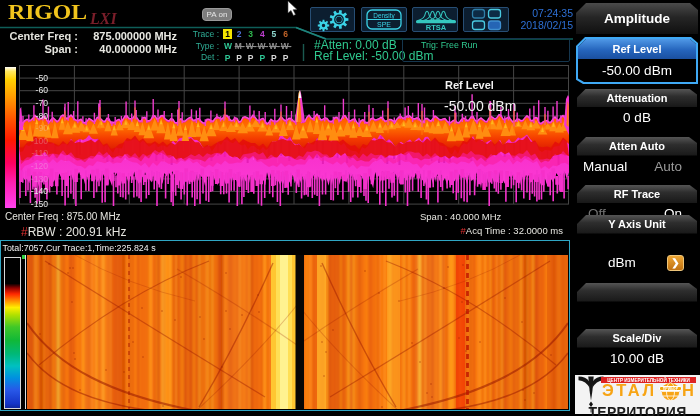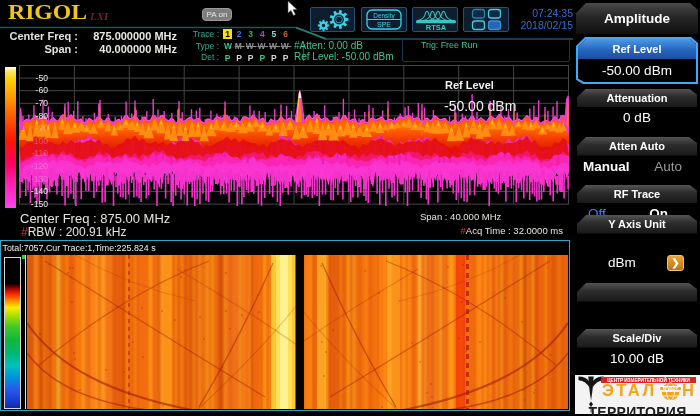--- a/index.html
+++ b/index.html
@@ -5,21 +5,21 @@
   font-family:"Liberation Sans",sans-serif;position:relative}
 .abs{position:absolute}
 .lbl-btn{position:absolute;left:577px;width:120px;
   background:linear-gradient(#555 0%,#2e2e2e 40%,#181818 100%);
   clip-path:polygon(0 9px,9px 0,112px 0,120px 6px,120px 100%,0 100%);
   color:#fff;font-weight:bold;font-size:11px;text-align:center}
 .val{position:absolute;left:577px;width:120px;color:#fff;font-size:13.5px;
   text-align:center;background:#000}
 </style></head><body>
 <div class="abs" style="left:8px;top:1px;color:#f2c51d;font-family:'Liberation Serif',serif;font-weight:bold;font-size:21px;transform:scale(1.13,0.95);transform-origin:left top">RIGOL</div>
-<div class="abs" style="left:90px;top:10px;color:#7a1e2a;font-family:'Liberation Serif',serif;font-weight:bold;font-style:italic;font-size:11px">LXI</div>
+<div class="abs" style="left:90px;top:10px;color:#7a1e2a;font-family:'Liberation Serif',serif;font-weight:bold;font-style:italic;font-size:16px">LXI</div>
 <svg class="abs" style="left:287px;top:1px" width="14" height="17">
     <path d="M1 0 L1 12 L4 9.5 L6.5 14.5 L8.5 13.5 L6 8.8 L10 8.5 Z" fill="#fff" stroke="#444" stroke-width="0.6"></path>
   </svg>
 <div class="abs" style="left:202px;top:7.5px;width:30px;height:13.5px;background:#7d7d7d;border:1px solid #9a9a9a;border-radius:4px;color:#e6e6e6;font-size:8px;text-align:center;line-height:12px">PA on</div>
 <svg class="abs" style="left:0;top:0" width="580" height="70">
     <path d="M0 27.5 H296 L326 39 H573" stroke="#0e5e58" stroke-width="1.6" fill="none"></path>
     <path d="M296 27.5 L326 39" stroke="#1f837c" stroke-width="1.6" fill="none"></path>
     <defs>
       <linearGradient id="tl" x1="0" y1="0" x2="1" y2="0">
         <stop offset="0" stop-color="#0f4d48"></stop>
@@ -74,21 +74,21 @@
 <div class="abs" style="left:245.2px;top:40.5px;width:12px;color:#8f8f8f;text-decoration:line-through;font-size:8.5px;font-weight:bold;text-align:center;line-height:10px">W-</div>
 <div class="abs" style="left:256.8px;top:40.5px;width:12px;color:#8f8f8f;text-decoration:line-through;font-size:8.5px;font-weight:bold;text-align:center;line-height:10px">W-</div>
 <div class="abs" style="left:268.4px;top:40.5px;width:12px;color:#8f8f8f;text-decoration:line-through;font-size:8.5px;font-weight:bold;text-align:center;line-height:10px">W-</div>
 <div class="abs" style="left:280.0px;top:40.5px;width:12px;color:#8f8f8f;text-decoration:line-through;font-size:8.5px;font-weight:bold;text-align:center;line-height:10px">W-</div>
 <div class="abs" style="left:223.0px;top:52.5px;width:9px;color:#2fc896;font-size:8.5px;font-weight:bold;text-align:center;line-height:10px">P</div>
 <div class="abs" style="left:234.6px;top:52.5px;width:9px;color:#d8d8d8;font-size:8.5px;font-weight:bold;text-align:center;line-height:10px">P</div>
 <div class="abs" style="left:246.2px;top:52.5px;width:9px;color:#d8d8d8;font-size:8.5px;font-weight:bold;text-align:center;line-height:10px">P</div>
 <div class="abs" style="left:257.8px;top:52.5px;width:9px;color:#2fc896;font-size:8.5px;font-weight:bold;text-align:center;line-height:10px">P</div>
 <div class="abs" style="left:269.4px;top:52.5px;width:9px;color:#d8d8d8;font-size:8.5px;font-weight:bold;text-align:center;line-height:10px">P</div>
 <div class="abs" style="left:281.0px;top:52.5px;width:9px;color:#d8d8d8;font-size:8.5px;font-weight:bold;text-align:center;line-height:10px">P</div>
-<div class="abs" style="left:294px;top:39.5px;color:#2fc98f;font-size:10px;line-height:11.5px">#Atten: 0.00 dB<br>Ref Level: -50.00 dBm</div>
+<div class="abs" style="left:314px;top:39.5px;color:#2fc98f;font-size:12px;line-height:11.5px">#Atten: 0.00 dB<br>Ref Level: -50.00 dBm</div>
 <div class="abs" style="left:402px;top:37.5px;width:168px;height:24px;border:1px solid #15364e;border-radius:2px"></div>
 <div class="abs" style="left:421px;top:40px;color:#2fc98f;font-size:8.8px">Trig: Free Run</div>
 <div class="abs" style="left:4.5px;top:67px;width:11.5px;height:140.5px;background:linear-gradient(#ffffff 0%,#ffe860 3%,#ffd000 9%,#ff9800 22%,#ff5000 38%,#ff1800 52%,#ff0060 68%,#ff20b0 82%,#ff38e0 96%,#ff45ee 100%)"></div>
 <svg width="550" height="144" viewBox="0 0 550 144" style="position:absolute;left:19px;top:65px">
     <defs>
       <linearGradient id="og" x1="0" y1="0" x2="0" y2="1">
         <stop offset="0" stop-color="#ff5500"></stop>
         <stop offset="0.3" stop-color="#ff6e00"></stop>
         <stop offset="0.6" stop-color="#f43a00"></stop>
         <stop offset="1" stop-color="#d41200"></stop>
@@ -127,21 +127,21 @@
     <text x="29" y="66.1" text-anchor="end" font-size="8.6" fill="#e9e9e9" opacity="0.3" font-family="Liberation Sans, sans-serif">-90</text>
     <text x="29" y="78.7" text-anchor="end" font-size="8.6" fill="#e9e9e9" opacity="0.3" font-family="Liberation Sans, sans-serif">-100</text>
     <text x="29" y="91.3" text-anchor="end" font-size="8.6" fill="#e9e9e9" opacity="0.3" font-family="Liberation Sans, sans-serif">-110</text>
     <text x="29" y="103.9" text-anchor="end" font-size="8.6" fill="#e9e9e9" opacity="0.3" font-family="Liberation Sans, sans-serif">-120</text>
     <text x="29" y="116.5" text-anchor="end" font-size="8.6" fill="#e9e9e9" opacity="0.3" font-family="Liberation Sans, sans-serif">-130</text>
     <text x="29" y="129.1" text-anchor="end" font-size="8.6" fill="#e9e9e9" opacity="1" font-family="Liberation Sans, sans-serif">-140</text>
     <text x="29" y="141.7" text-anchor="end" font-size="8.6" fill="#e9e9e9" opacity="1" font-family="Liberation Sans, sans-serif">-150</text>
   </svg>
 <div class="abs" style="left:445px;top:79px;color:#f2f2f2;font-size:11px;font-weight:bold">Ref Level</div>
 <div class="abs" style="left:444px;top:98px;color:#f2f2f2;font-size:14px">-50.00 dBm</div>
-<div class="abs" style="left:20px;top:211px;color:#e6e6e0;font-size:13px">Center Freq : 875.00 MHz</div>
+<div class="abs" style="left:5px;top:211px;color:#e6e6e0;font-size:10px">Center Freq : 875.00 MHz</div>
 <div class="abs" style="left:420px;top:211px;width:143px;text-align:left;color:#e6e6e0;font-size:9.5px">Span : 40.000 MHz</div>
 <div class="abs" style="left:21px;top:225px;color:#e6e6e0;font-size:12px"><span style="color:#e03030">#</span>RBW : 200.91 kHz</div>
 <div class="abs" style="left:420px;top:225px;width:143px;text-align:right;color:#e6e6e0;font-size:9.5px"><span style="color:#e03030">#</span>Acq Time : 32.0000 ms</div>
 <div class="abs" style="left:0px;top:239.5px;width:570px;height:171.5px;border:1.5px solid #2fa6c4;background:#000"></div>
 <div class="abs" style="left:2.5px;top:242.5px;color:#f0f0f0;font-size:8.9px">Total:7057,Cur Trace:1,Time:225.824 s</div>
 <div class="abs" style="left:4px;top:256.5px;width:16.5px;height:152px;border:1px solid #d8d8d8;background:linear-gradient(#000 0%,#000 17%,#900000 20%,#ff2800 24%,#ff9800 29%,#ffee00 33%,#b0e000 38%,#40c828 46%,#10b838 55%,#00b878 64%,#00c0c0 72%,#0090e0 80%,#2858e8 88%,#1535c8 97%,#1028a0 100%)"></div>
 <div class="abs" style="left:25px;top:255px;width:1.2px;height:154px;background:#e0e0e0"></div>
 <div class="abs" style="left:21.8px;top:255px;width:3px;height:4px;background:#2ecc40"></div>
 <svg width="541" height="154" viewBox="0 0 541 154" style="position:absolute;left:26.5px;top:255px">
     <defs>
@@ -494,27 +494,27 @@
 <div class="abs" style="left:574px;top:0;width:126px;height:416px;background:#000"></div>
 <div class="abs" style="left:576px;top:3px;width:122px;height:31px;background:linear-gradient(#4a4a4a 0%,#262626 45%,#101010 100%);clip-path:polygon(0 10px,10px 0,114px 0,122px 7px,122px 100%,0 100%);color:#fff;font-weight:bold;font-size:13.5px;text-align:center;line-height:32px">Amplitude</div>
 <div class="abs" style="left:576px;top:37px;width:122px;height:47px;background:#3fa9f5;clip-path:polygon(0 9px,9px 0,115px 0,122px 6px,122px 100%,7px 100%,0 91%)"></div>
 <div class="abs" style="left:578px;top:39px;width:118px;height:43px;background:#000;clip-path:polygon(0 8px,8px 0,112px 0,118px 5px,118px 100%,6px 100%,0 92%)"></div>
 <div class="abs" style="left:578px;top:39px;width:118px;height:20px;background:linear-gradient(#4f98e6 0%,#2565bd 55%,#1a4fa0 100%);clip-path:polygon(0 8px,8px 0,112px 0,118px 5px,118px 100%,0 100%);color:#fff;font-weight:bold;font-size:11px;text-align:center;line-height:21px">Ref Level</div>
 <div class="abs" style="left:578px;top:59px;width:118px;height:23px;color:#fff;font-size:13.5px;text-align:center;line-height:23px">-50.00 dBm</div>
 <div class="lbl-btn" style="top:88.5px;height:18.5px;line-height:19px">Attenuation</div>
 <div class="val" style="top:107.0px;height:21px;line-height:21px">0 dB</div>
 <div class="lbl-btn" style="top:137px;height:18.5px;line-height:19px">Atten Auto</div>
 <div class="val" style="top:155.5px;height:21px;line-height:21px">
-    <span style="position:absolute;left:6px;font-weight:bold">Manual</span>
+    <span style="position:absolute;left:6px;font-weight:normal">Manual</span>
     <span style="position:absolute;right:15px;color:#9a9a9a">Auto</span>
   </div>
 <div class="lbl-btn" style="top:184.5px;height:18.5px;line-height:19px">RF Trace</div>
 <div class="val" style="top:203.0px;height:21px;line-height:21px">
-    <span style="position:absolute;left:11px;color:#3b82f6">Off</span>
-    <span style="position:absolute;right:29px;font-weight:bold">On</span>
+    <span style="position:absolute;left:11px;color:#737373">Off</span>
+    <span style="position:absolute;right:15px;font-weight:normal">On</span>
   </div>
 <div class="lbl-btn" style="top:215px;height:18.5px;line-height:19px">Y Axis Unit</div>
 <div class="val" style="top:251.5px;height:21px;line-height:21px">
     <span style="position:absolute;left:31px">dBm</span>
   </div>
 <div class="abs" style="left:667px;top:255px;width:17px;height:15.5px;background:linear-gradient(#eda634 0%,#bf7010 100%);border:1px solid #edc57a;border-radius:3px;color:#fff;font-weight:bold;font-size:10px;text-align:center;line-height:14px">❯</div>
 <div class="lbl-btn" style="top:283px;height:18.5px"></div>
 <div class="val" style="top:301.5px;height:19.5px"></div>
 <div class="lbl-btn" style="top:329px;height:18.5px;line-height:19px">Scale/Div</div>
 <div class="val" style="top:347.5px;height:21px;line-height:21px">10.00 dB</div>

